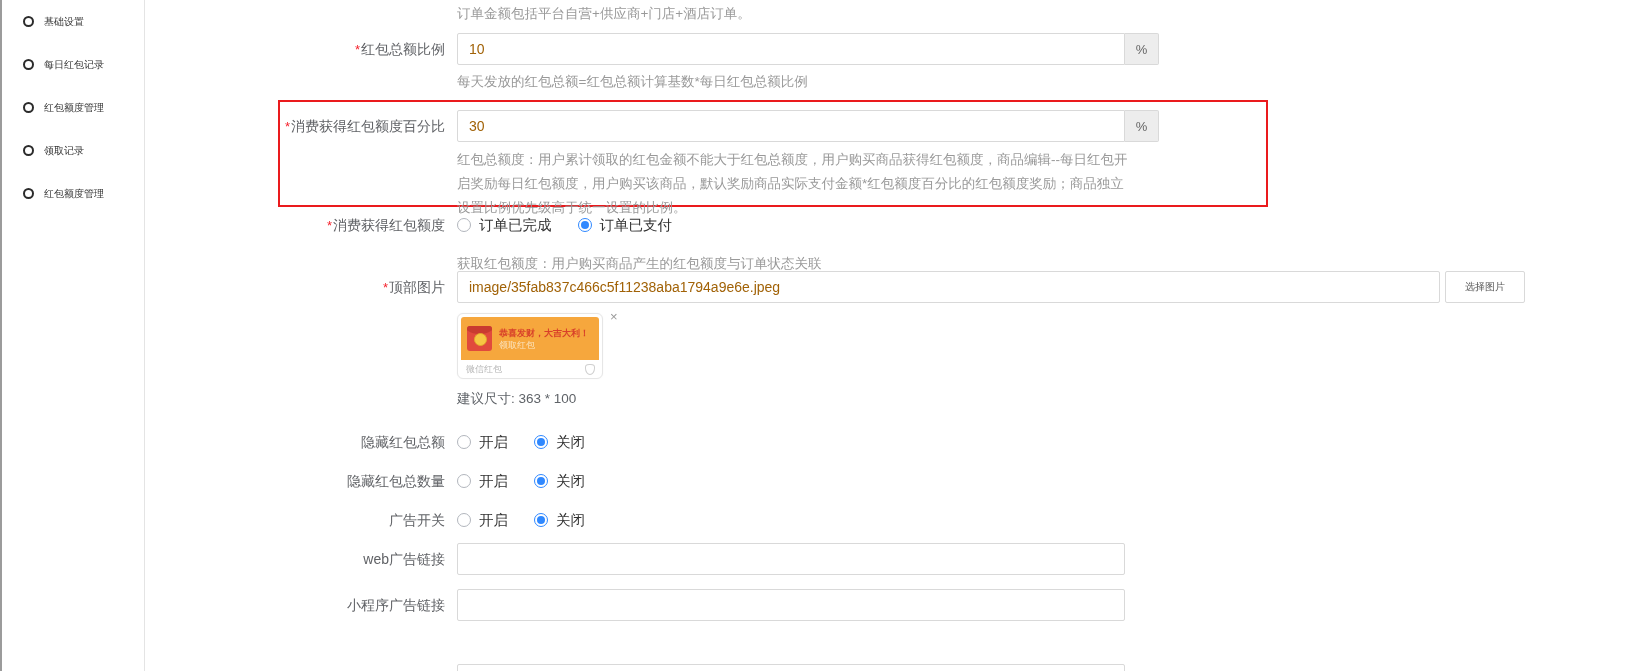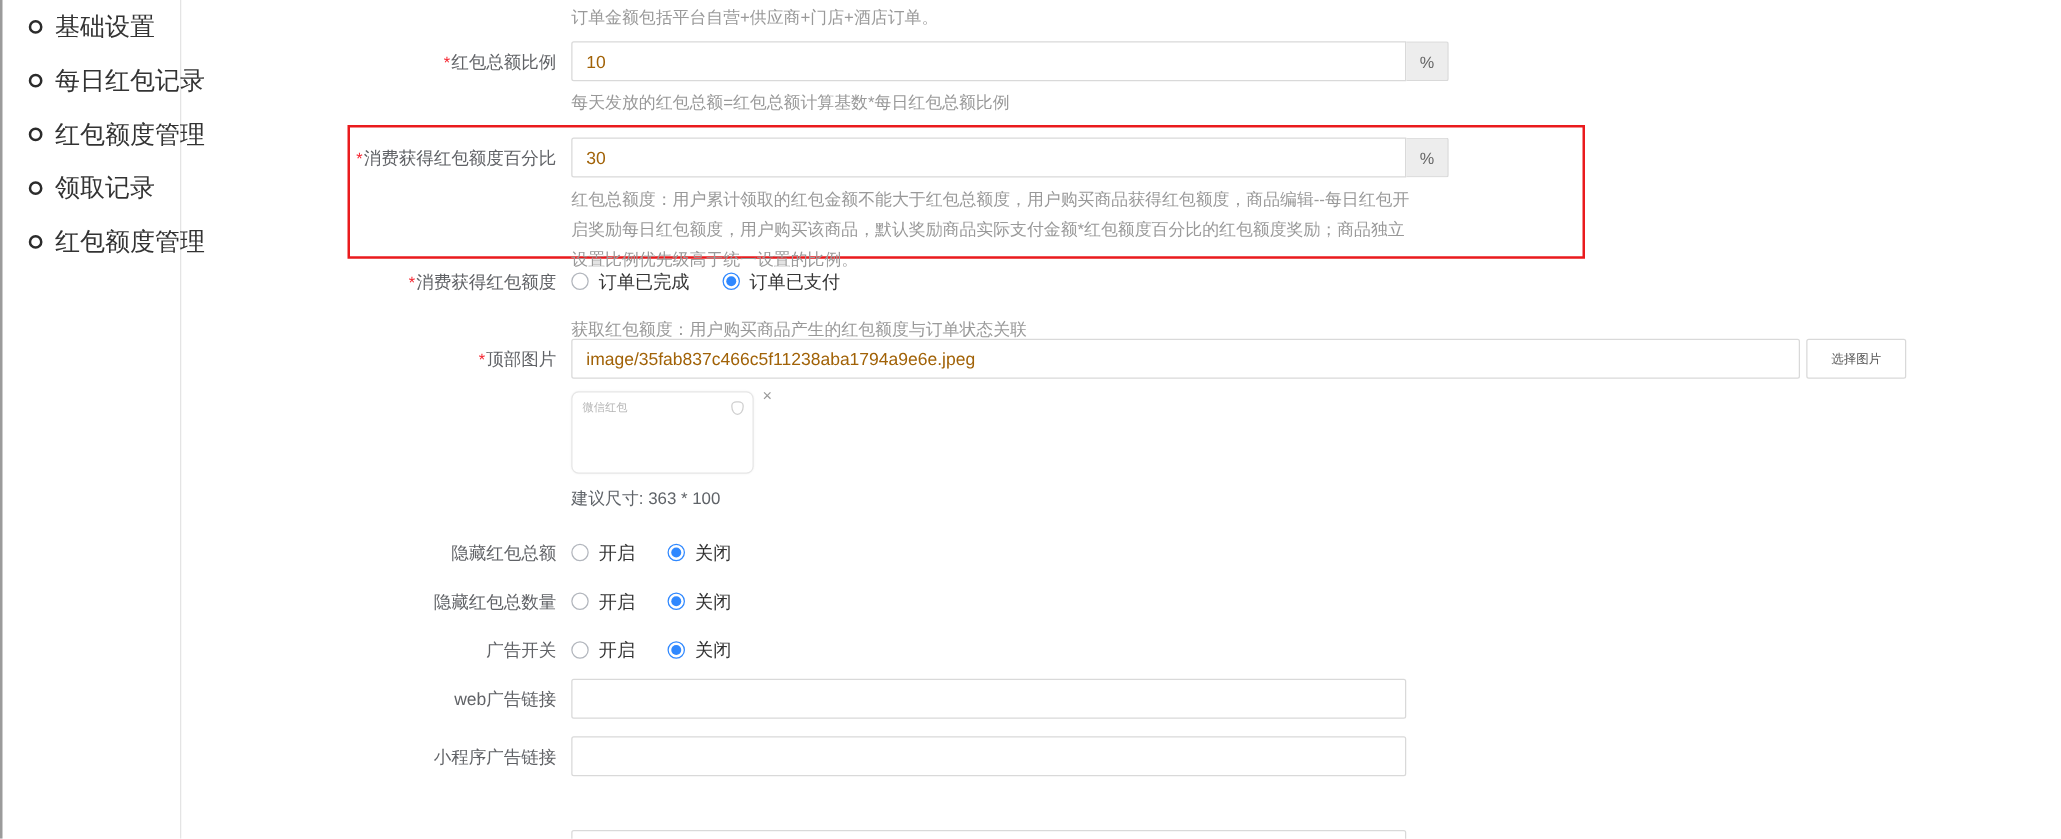--- a/index.html
+++ b/index.html
@@ -7,21 +7,21 @@
     font-family:"Liberation Sans","DejaVu Sans",sans-serif; }
   body { position:relative; font-size:14px; color:#333; }
 
   
   .sidebar { position:absolute; left:0; top:0; width:145px; height:671px;
     background:#fff; border-right:1px solid #e4e4e4; border-left:2px solid #9b9b9b; }
   .side-item { height:43px; display:flex; align-items:center; padding-left:21px;
     cursor:pointer; }
   .side-dot { width:11px; height:11px; border:2px solid #2b2b2b; border-radius:50%;
     flex:0 0 auto; }
-  .side-label { margin-left:10px; font-size:20px; color:#333; white-space:nowrap; }
+  .side-label { margin-left:10px; font-size:10px; color:#333; white-space:nowrap; }
 
   
   .main { position:absolute; left:145px; top:0; width:1504px; height:585px; }
   .abs { position:absolute; }
 
   .flabel { left:0; width:300px; text-align:right; color:#606266; font-size:14px;
     white-space:nowrap; }
   .req { color:#f5222d; margin-right:1px; font-size:13px; }
   .help { color:#999; font-size:13.5px; white-space:nowrap; }
 
@@ -135,20 +135,27 @@
   </div>
   <div class="abs help" style="left:312px; top:243px;margin-top:12px;">获取红包额度：用户购买商品产生的红包额度与订单状态关联</div>
 
   <div class="abs flabel" style="top:271px; line-height:32px;">
     <span class="req">*</span><span>顶部图片</span>
   </div>
   <input class="abs tinput" style="left: 312px; top: 271px; width: 983px;" value="image/35fab837c466c5f11238aba1794a9e6e.jpeg">
   <div class="abs btn" style="left:1300px; top:271px; width:80px;">选择图片</div>
 
   <div class="abs preview-card" style="left:312px; top:313px;">
+    <div class="pc-banner">
+      <span class="envelope"></span>
+      <span class="pc-texts">
+        <div class="pc-title">恭喜发财，大吉大利！</div>
+        <div class="pc-sub">领取红包</div>
+      </span>
+    </div>
     <div class="pc-footer">
       <span class="pc-footer-text">微信红包</span>
       <span class="shield"></span>
     </div>
   </div>
   <div class="abs close-x" style="left:465px; top:311px;">×</div>
 
   <div class="abs hint-text" style="left:312px; top:390px;">建议尺寸: 363 * 100</div>
 
   <div class="abs flabel" style="top:432px; line-height:20px;">隐藏红包总额</div>

